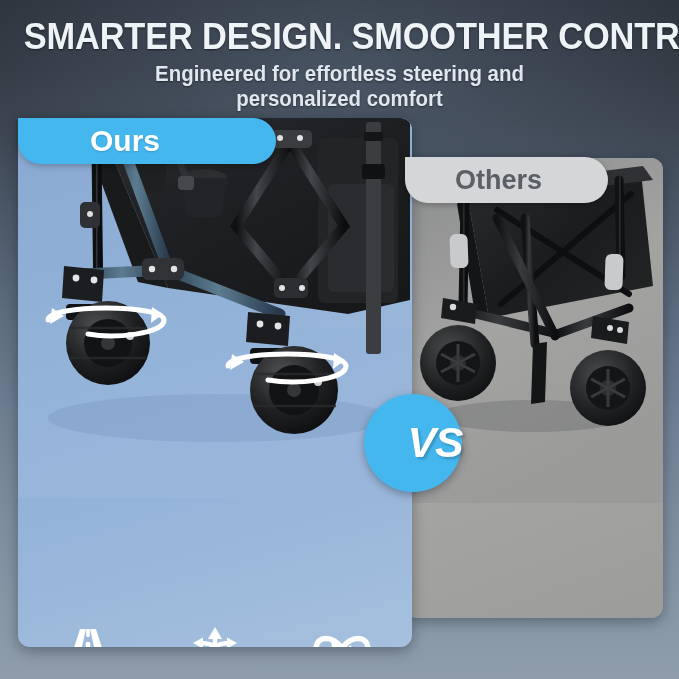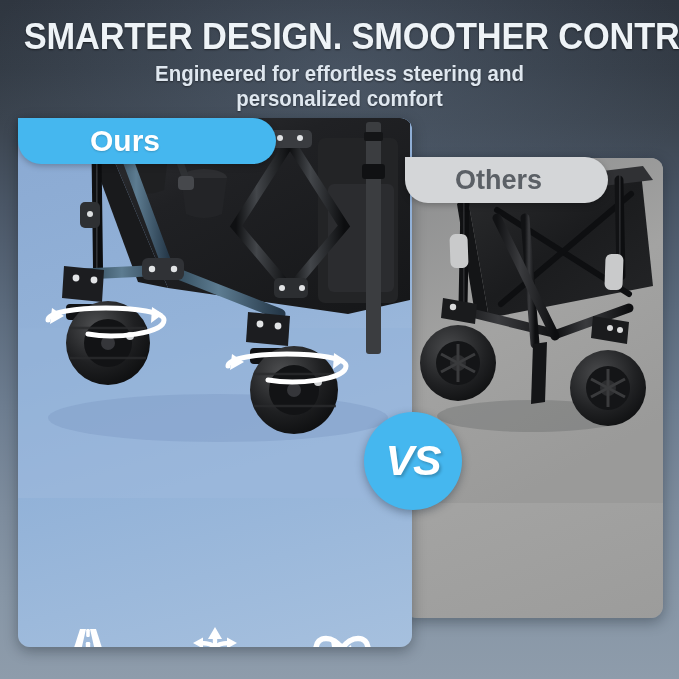--- a/index.html
+++ b/index.html
@@ -137,28 +137,28 @@
     font-size: 27px;
     font-weight: bold;
     color: #5b6066;
     transform: translateX(-8px);
   }
 
   
   #vs-badge {
     position: absolute;
     left: 364px;
-    top: 412px;
+    top: 394px;
     width: 98px;
     height: 98px;
     border-radius: 50%;
     background: #45b7ef;
     display: flex;
     align-items: center;
-    justify-content: center;
+    justify-content: flex-end;
     z-index: 9;
     box-shadow: 0 3px 9px rgba(12,22,36,0.35);
   }
   #vs-badge .vs-text {
     font-size: 42px;
     font-weight: bold;
     font-style: italic;
     color: #ffffff;
     letter-spacing: -1px;
     text-shadow: 2px 2px 3px rgba(0,0,0,0.22);

